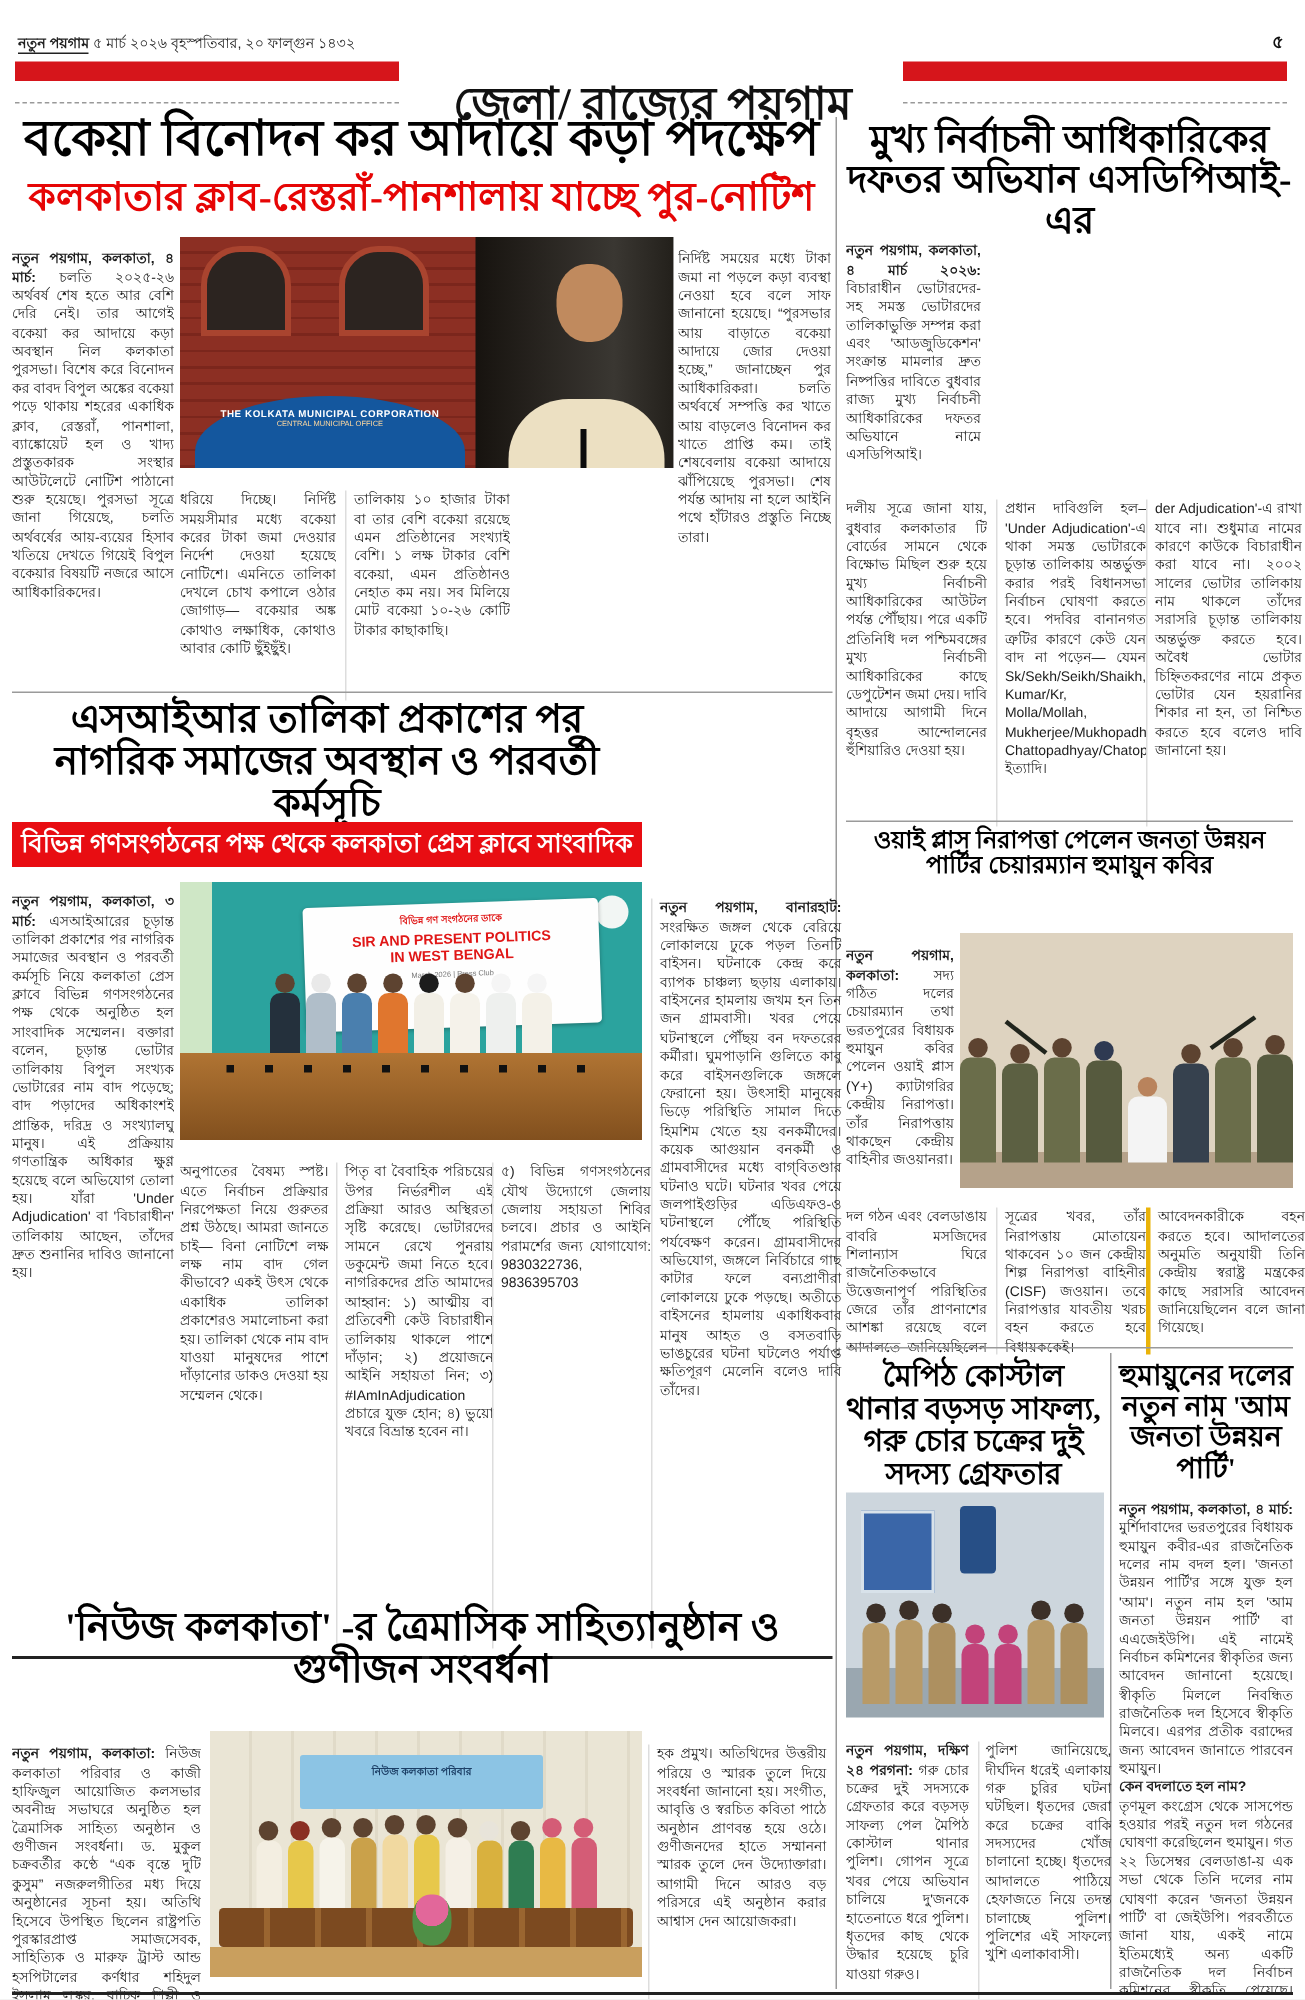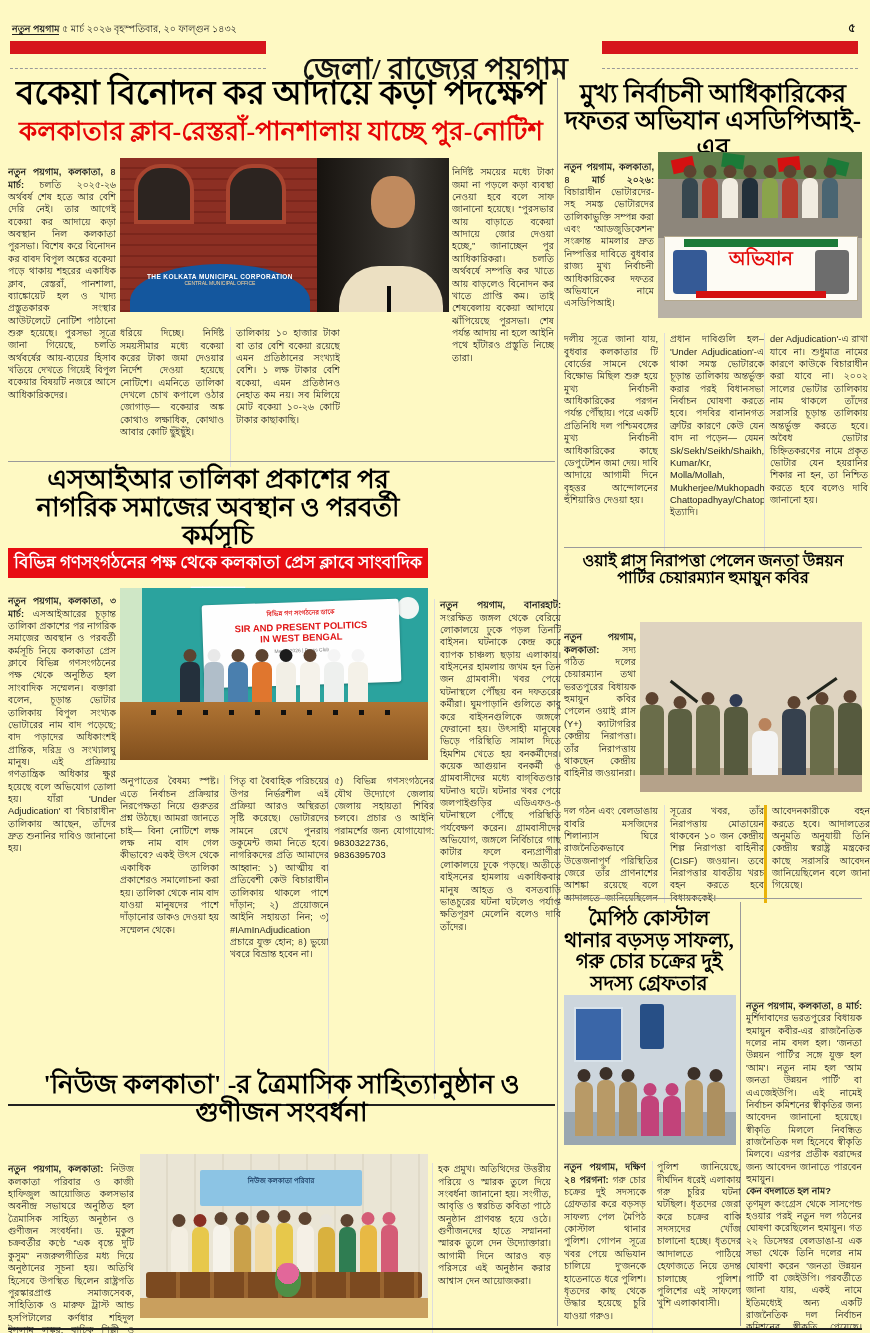--- a/index.html
+++ b/index.html
@@ -1,16 +1,16 @@
 <!DOCTYPE html>
 <html><head>
 <meta charset="utf-8">
 <style>
   html,body{margin:0;padding:0;background:#e9e9e9;}
-  .page{position:relative;width:870px;height:1333px;background:#fef9c3;margin:0 auto;
+  .page{position:relative;width:870px;height:1333px;background:#ffffff;margin:0 auto;
         font-family:"Liberation Sans", sans-serif;color:#111;overflow:hidden;}
   .abs{position:absolute;}
   .hl{font-weight:bold;text-align:center;color:#000;font-family:"Liberation Serif", serif;line-height:1.08;}
   .sub{font-weight:bold;text-align:center;color:#e60505;font-family:"Liberation Serif", serif;line-height:1.1;}
   .col{font-size:9.3px;line-height:1.33;text-align:justify;color:#1b1b1b;overflow:hidden;}
   .col p{margin:0;}
   .dl{font-weight:bold;}
   .vr{width:1px;background:#9a9a9a;}
   .hr{height:1px;background:#9a9a9a;}
   .hr2{height:2px;background:#222;}
@@ -120,44 +120,21 @@
   <p class="abs col" style="left:452px;top:157px;width:102px;height:302px;">নির্দিষ্ট সময়ের মধ্যে টাকা জমা না পড়লে কড়া ব্যবস্থা নেওয়া হবে বলে সাফ জানানো হয়েছে। “পুরসভার আয় বাড়াতে বকেয়া আদায়ে জোর দেওয়া হচ্ছে,” জানাচ্ছেন পুর আধিকারিকরা। চলতি অর্থবর্ষে সম্পত্তি কর খাতে আয় বাড়লেও বিনোদন কর খাতে প্রাপ্তি কম। তাই শেষবেলায় বকেয়া আদায়ে ঝাঁপিয়েছে পুরসভা। শেষ পর্যন্ত আদায় না হলে আইনি পথে হাঁটারও প্রস্তুতি নিচ্ছে তারা।</p>
   <p class="abs col" style="left:120px;top:318px;width:104px;height:140px;">ধরিয়ে দিচ্ছে। নির্দিষ্ট সময়সীমার মধ্যে বকেয়া করের টাকা জমা দেওয়ার নির্দেশ দেওয়া হয়েছে নোটিশে। এমনিতে তালিকা দেখলে চোখ কপালে ওঠার জোগাড়— বকেয়ার অঙ্ক কোথাও লক্ষাধিক, কোথাও আবার কোটি ছুঁইছুঁই।</p>
   <p class="abs col" style="left:230px;top:318px;width:104px;height:140px;border-left:1px solid #ddd;padding-left:5px;">তালিকায় ১০ হাজার টাকা বা তার বেশি বকেয়া রয়েছে এমন প্রতিষ্ঠানের সংখ্যাই বেশি। ১ লক্ষ টাকার বেশি বকেয়া, এমন প্রতিষ্ঠানও নেহাত কম নয়। সব মিলিয়ে মোট বকেয়া ১০-২৬ কোটি টাকার কাছাকাছি।</p>
   <div class="abs hr" style="left:8px;top:461px;width:547px;"></div>
 
   <div class="abs hl" style="left:564px;top:80px;width:298px;font-size:25px;">মুখ্য নির্বাচনী আধিকারিকের দফতর অভিযান এসডিপিআই-এর</div>
   <p class="abs col" style="left:564px;top:152px;width:90px;height:168px;">
     <b class="dl">নতুন পয়গাম, কলকাতা, ৪ মার্চ ২০২৬:</b>
     <span>বিচারাধীন ভোটারদের-সহ সমস্ত ভোটারদের তালিকাভুক্তি সম্পন্ন করা এবং 'আডজুডিকেশন' সংক্রান্ত মামলার দ্রুত নিষ্পত্তির দাবিতে বুধবার রাজ্য মুখ্য নির্বাচনী আধিকারিকের দফতর অভিযানে নামে এসডিপিআই।</span>
   </p>
-  <div class="abs ph ph2" style="left:658px;top:152px;width:204px;height:166px;">
-    <div class="ph2-flag" style="left:14px;top:6px;background:#d41111;transform:rotate(-12deg);"></div>
-    <div class="ph2-flag" style="left:64px;top:2px;background:#1c7a38;transform:rotate(8deg);"></div>
-    <div class="ph2-flag" style="left:120px;top:5px;background:#d41111;transform:rotate(-6deg);"></div>
-    <div class="ph2-flag" style="left:168px;top:8px;background:#1c7a38;transform:rotate(14deg);"></div>
-    <div class="prow" style="top:26px;">
-      <i class="pp" style="--c:#37474f;width:16px;height:40px;"></i>
-        <i class="pp" style="--c:#b43c2e;width:16px;height:40px;"></i>
-        <i class="pp" style="--c:#f1ece0;width:16px;height:40px;"></i>
-        <i class="pp" style="--c:#22303a;width:16px;height:40px;"></i>
-        <i class="pp" style="--c:#8aa44b;width:16px;height:40px;"></i>
-        <i class="pp" style="--c:#b43c2e;width:16px;height:40px;"></i>
-        <i class="pp" style="--c:#f1ece0;width:16px;height:40px;"></i>
-        <i class="pp" style="--c:#4a6572;width:16px;height:40px;"></i>
-    </div>
-    <div class="ph2-banner">
-      <div class="strip"></div>
-      <div class="ph2-face" style="left:4%;top:20%;background:#355a96;"></div>
-      <div class="ttl">অভিযান</div>
-      <div class="ph2-face" style="right:4%;top:20%;background:#6d6d6d;"></div>
-      <div class="strip2"></div>
-    </div>
-  </div>
-  <p class="abs col" style="left:564px;top:324px;width:94px;height:218px;">দলীয় সূত্রে জানা যায়, বুধবার কলকাতার টি বোর্ডের সামনে থেকে বিক্ষোভ মিছিল শুরু হয়ে মুখ্য নির্বাচনী আধিকারিকের পরগন পর্যন্ত পৌঁছায়। পরে একটি প্রতিনিধি দল পশ্চিমবঙ্গের মুখ্য নির্বাচনী আধিকারিকের কাছে ডেপুটেশন জমা দেয়। দাবি আদায়ে আগামী দিনে বৃহত্তর আন্দোলনের হুঁশিয়ারিও দেওয়া হয়।</p>
+  <p class="abs col" style="left:564px;top:324px;width:94px;height:218px;">দলীয় সূত্রে জানা যায়, বুধবার কলকাতার টি বোর্ডের সামনে থেকে বিক্ষোভ মিছিল শুরু হয়ে মুখ্য নির্বাচনী আধিকারিকের আউটল পর্যন্ত পৌঁছায়। পরে একটি প্রতিনিধি দল পশ্চিমবঙ্গের মুখ্য নির্বাচনী আধিকারিকের কাছে ডেপুটেশন জমা দেয়। দাবি আদায়ে আগামী দিনে বৃহত্তর আন্দোলনের হুঁশিয়ারিও দেওয়া হয়।</p>
   <p class="abs col" style="left:664px;top:324px;width:94px;height:218px;border-left:1px solid #ddd;padding-left:5px;">প্রধান দাবিগুলি হল– 'Under Adjudication'-এ থাকা সমস্ত ভোটারকে চূড়ান্ত তালিকায় অন্তর্ভুক্ত করার পরই বিধানসভা নির্বাচন ঘোষণা করতে হবে। পদবির বানানগত ত্রুটির কারণে কেউ যেন বাদ না পড়েন— যেমন Sk/Sekh/Seikh/Shaikh, Kumar/Kr, Molla/Mollah, Mukherjee/Mukhopadhyay, Chattopadhyay/Chatopadhyaya ইত্যাদি।</p>
   <p class="abs col" style="left:764px;top:324px;width:98px;height:218px;border-left:1px solid #ddd;padding-left:5px;">der Adjudication'-এ রাখা যাবে না। শুধুমাত্র নামের কারণে কাউকে বিচারাধীন করা যাবে না। ২০০২ সালের ভোটার তালিকায় নাম থাকলে তাঁদের সরাসরি চূড়ান্ত তালিকায় অন্তর্ভুক্ত করতে হবে। অবৈধ ভোটার চিহ্নিতকরণের নামে প্রকৃত ভোটার যেন হয়রানির শিকার না হন, তা নিশ্চিত করতে হবে বলেও দাবি জানানো হয়।</p>
   <div class="abs hr" style="left:564px;top:547px;width:298px;"></div>
 
   <div class="abs hl" style="left:8px;top:466px;width:420px;font-size:26px;">এসআইআর তালিকা প্রকাশের পর নাগরিক সমাজের অবস্থান ও পরবর্তী কর্মসূচি</div>
   <div class="abs banner" style="left:8px;top:548px;width:420px;height:30px;font-size:17px;line-height:30px;">বিভিন্ন গণসংগঠনের পক্ষ থেকে কলকাতা প্রেস ক্লাবে সাংবাদিক সম্মেলন</div>
   <p class="abs col" style="left:8px;top:586px;width:108px;height:504px;">
     <b class="dl">নতুন পয়গাম, কলকাতা, ৩ মার্চ:</b>
     <span>এসআইআরের চূড়ান্ত তালিকা প্রকাশের পর নাগরিক সমাজের অবস্থান ও পরবর্তী কর্মসূচি নিয়ে কলকাতা প্রেস ক্লাবে বিভিন্ন গণসংগঠনের পক্ষ থেকে অনুষ্ঠিত হল সাংবাদিক সম্মেলন। বক্তারা বলেন, চূড়ান্ত ভোটার তালিকায় বিপুল সংখ্যক ভোটারের নাম বাদ পড়েছে; বাদ পড়াদের অধিকাংশই প্রান্তিক, দরিদ্র ও সংখ্যালঘু মানুষ। এই প্রক্রিয়ায় গণতান্ত্রিক অধিকার ক্ষুণ্ণ হয়েছে বলে অভিযোগ তোলা হয়। যাঁরা 'Under Adjudication' বা 'বিচারাধীন' তালিকায় আছেন, তাঁদের দ্রুত শুনানির দাবিও জানানো হয়।</span>
   </p>
@@ -228,20 +205,21 @@
         <i class="pp" style="--c:#b89a67;height:56px;width:18px;--h:#3c3028;"></i>
         <i class="pp" style="--c:#ad9060;height:54px;width:18px;--h:#3c3028;"></i>
     </div>
   </div>
   <p class="abs col" style="left:564px;top:1152px;width:82px;height:176px;">
     <b class="dl">নতুন পয়গাম, দক্ষিণ ২৪ পরগনা:</b>
     <span>গরু চোর চক্রের দুই সদস্যকে গ্রেফতার করে বড়সড় সাফল্য পেল মৈপিঠ কোস্টাল থানার পুলিশ। গোপন সূত্রে খবর পেয়ে অভিযান চালিয়ে দু'জনকে হাতেনাতে ধরে পুলিশ। ধৃতদের কাছ থেকে উদ্ধার হয়েছে চুরি যাওয়া গরুও।</span>
   </p>
   <p class="abs col" style="left:652px;top:1152px;width:84px;height:176px;border-left:1px solid #ddd;padding-left:4px;">পুলিশ জানিয়েছে, দীর্ঘদিন ধরেই এলাকায় গরু চুরির ঘটনা ঘটছিল। ধৃতদের জেরা করে চক্রের বাকি সদস্যদের খোঁজ চালানো হচ্ছে। ধৃতদের আদালতে পাঠিয়ে হেফাজতে নিয়ে তদন্ত চালাচ্ছে পুলিশ। পুলিশের এই সাফল্যে খুশি এলাকাবাসী।</p>
 
+  <div class="abs hl" style="left:746px;top:908px;width:116px;font-size:19px;">হুমায়ুনের দলের নতুন নাম 'আম জনতা উন্নয়ন পার্টি'</div>
   <div class="abs col" style="left:746px;top:1000px;width:116px;height:328px;">
     <p><b class="dl">নতুন পয়গাম, কলকাতা, ৪ মার্চ:</b>
     <span>মুর্শিদাবাদের ভরতপুরের বিধায়ক হুমায়ুন কবীর-এর রাজনৈতিক দলের নাম বদল হল। 'জনতা উন্নয়ন পার্টি'র সঙ্গে যুক্ত হল 'আম'। নতুন নাম হল 'আম জনতা উন্নয়ন পার্টি' বা এএজেইউপি। এই নামেই নির্বাচন কমিশনের স্বীকৃতির জন্য আবেদন জানানো হয়েছে। স্বীকৃতি মিললে নিবন্ধিত রাজনৈতিক দল হিসেবে স্বীকৃতি মিলবে। এরপর প্রতীক বরাদ্দের জন্য আবেদন জানাতে পারবেন হুমায়ুন।</span></p>
     <p><b class="dl">কেন বদলাতে হল নাম?</b></p>
     <p><span>তৃণমূল কংগ্রেস থেকে সাসপেন্ড হওয়ার পরই নতুন দল গঠনের ঘোষণা করেছিলেন হুমায়ুন। গত ২২ ডিসেম্বর বেলডাঙা-য় এক সভা থেকে তিনি দলের নাম ঘোষণা করেন 'জনতা উন্নয়ন পার্টি' বা জেইউপি। পরবর্তীতে জানা যায়, একই নামে ইতিমধ্যেই অন্য একটি রাজনৈতিক দল নির্বাচন কমিশনের স্বীকৃতি পেয়েছে। রুহুল আমিন নামে এক বাঙালি সেই নাম নথিভুক্ত করেছিলেন। তাঁর নবগঠিত দলের নাম হয়েছে জাতীয় উন্নয়ন পার্টি বা জেইউপি। ফলে বিভ্রান্তি এড়াতে নাম পরিবর্তন করতে হল হুমায়ুনকে।</span></p>
   </div>
 
   <div class="abs hr2" style="left:8px;top:1104px;width:547px;"></div>
   <div class="abs hl" style="left:8px;top:1071px;width:547px;font-size:26px;">'নিউজ কলকাতা' -র ত্রৈমাসিক সাহিত্যানুষ্ঠান ও গুণীজন সংবর্ধনা</div>
   <p class="abs col" style="left:8px;top:1154px;width:126px;height:172px;">

